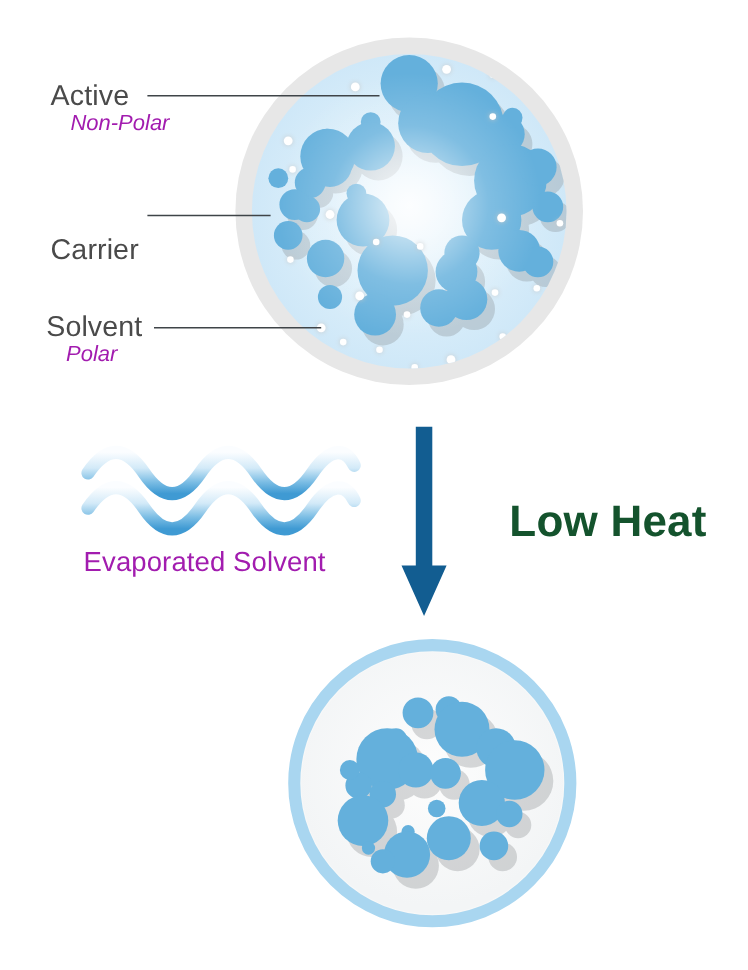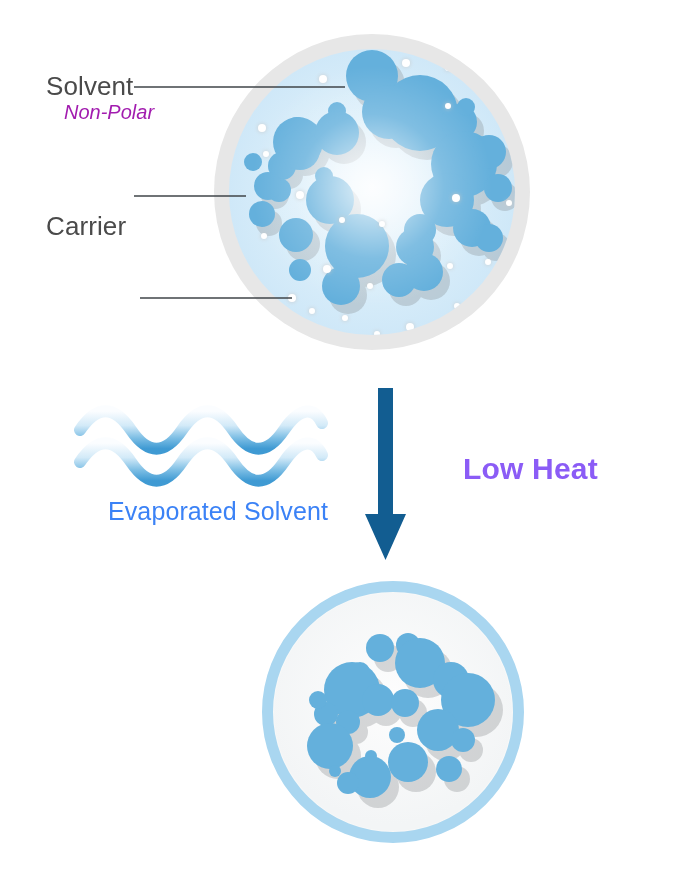--- a/index.html
+++ b/index.html
@@ -54,32 +54,31 @@
 
   #label-active   { left: 46px;  top: 73px; }
   #label-carrier  { left: 46px;  top: 181px; margin-top: 32px; }
   #label-solvent  { left: 42px;  top: 283px; }
 
   #label-evaporated-solvent {
     position: absolute;
     left: 76px;
     top: 497px;
     font-size: 25px;
-    color: #3b82f6;
+    color: #a21caf;
     letter-spacing: 0.1px;
     white-space: nowrap;
-    margin-left: 32px;
   }
 
   #label-low-heat {
     position: absolute;
     left: 463px;
     top: 452px;
-    font-size: 30px;
-    color: #8b5cf6;
+    font-size: 40px;
+    color: #14532d;
     font-weight: 700;
     letter-spacing: 0.2px;
     white-space: nowrap;
   }
 </style>
 </head>
 <body>
 
 <div id="diagram-root">
 
@@ -279,26 +278,30 @@
           <circle cx="449" cy="769" r="13"></circle>
           <circle cx="370" cy="777" r="21"></circle>
           <circle cx="335" cy="771" r="6"></circle>
           <circle cx="348" cy="783" r="11"></circle>
         </g>
       </g>
     </g>
   </svg>
 
   <div class="label-block" id="label-active">
-    <div class="label-title">Solvent</div>
+    <div class="label-title">Active</div>
     <div class="label-sub">Non-Polar</div>
   </div>
 
   <div class="label-block" id="label-carrier">
     <div class="label-title">Carrier</div>
   </div>
 
+  <div class="label-block" id="label-solvent">
+    <div class="label-title">Solvent</div>
+    <div class="label-sub">Polar</div>
+  </div>
 
   <div id="label-evaporated-solvent">Evaporated Solvent</div>
 
   <div id="label-low-heat">Low Heat</div>
 
 </div>
 
 </body></html>

